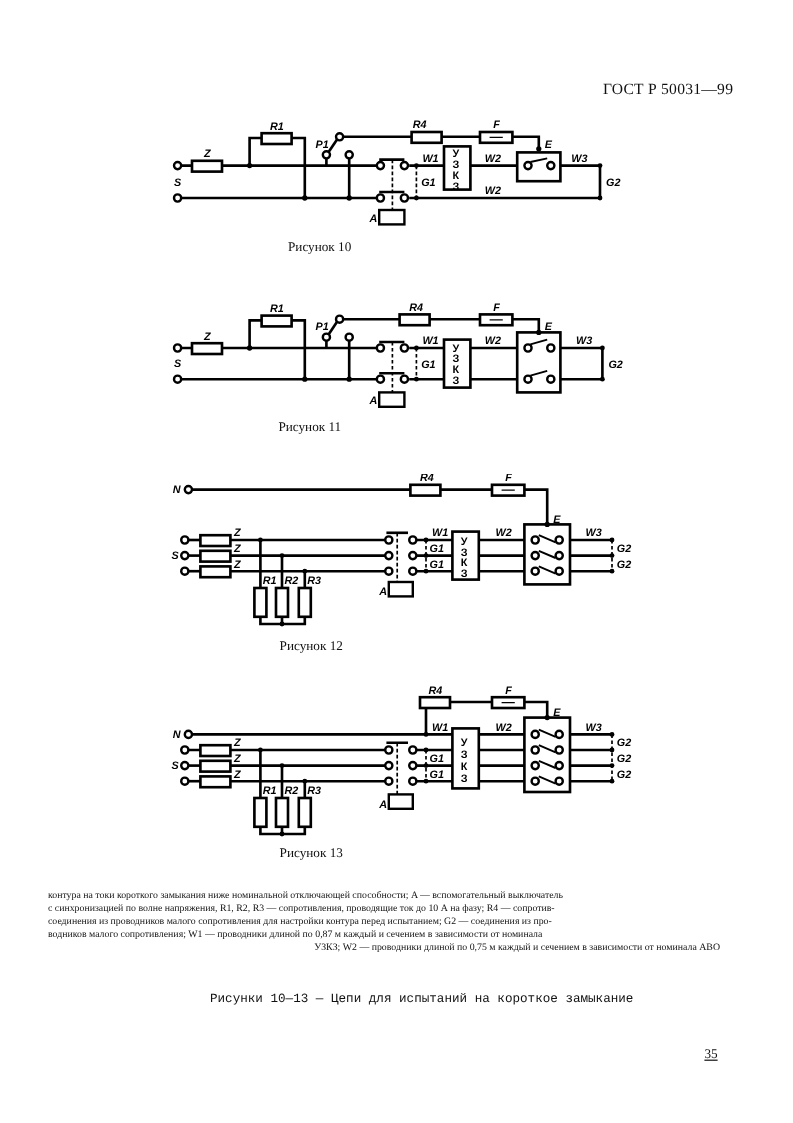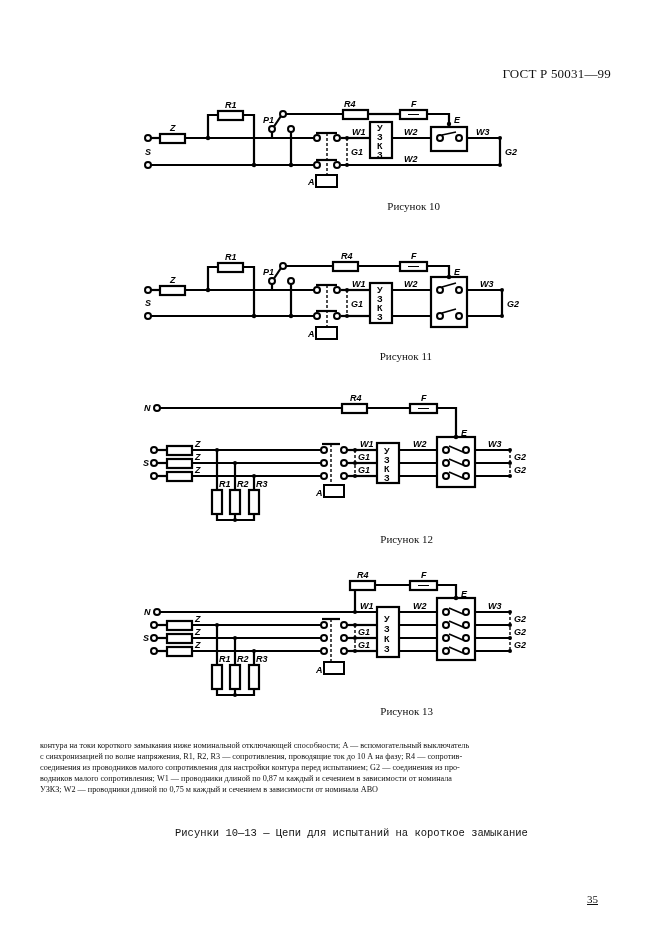--- a/index.html
+++ b/index.html
@@ -2,25 +2,25 @@
 <html><head>
 <meta charset="utf-8">
 <style>
   html, body { margin:0; padding:0; background:#ffffff; }
   body { width:661px; height:936px; position:relative; overflow:hidden;
          font-family:"Liberation Serif", "DejaVu Serif", serif; color:#111; }
   .header { position:absolute; right:50px; top:66px; font-size:13px; font-weight:normal; letter-spacing:0.2px; }
   svg.fig { position:absolute; left:0; }
   svg.fig text.lbl { font-family:"Liberation Sans","DejaVu Sans",sans-serif; font-weight:bold; font-style:italic; font-size:9px; fill:#000; }
   svg.fig text.uzk { font-family:"Liberation Sans","DejaVu Sans",sans-serif; font-weight:bold; font-size:9px; fill:#000; }
-  .caption { position:absolute; font-size:11px; text-align:right; width:200px; }
+  .caption { position:absolute; font-size:11px; text-align:left; width:200px; }
   .legend { position:absolute; left:40px; top:740px; width:560px; font-size:8.2px; line-height:11.1px; text-align:justify; }
-  .legend .last { text-align:left; }
+  .legend .last { text-align:right; }
   .summary { position:absolute; left:175px; top:827px; font-size:10.5px;font-family:Liberation Mono, monospace; }
-  .pagenum { position:absolute; left:587px; top:893px; font-size:11px;text-decoration:underline; }
+  .pagenum { position:absolute; left:587px; top:873px; font-size:11px;text-decoration:underline; }
 </style>
 </head>
 <body>
 
 <div class="header">ГОСТ Р 50031—99</div>
 
 <svg class="fig" style="top:95px" width="661" height="100" viewBox="0 95 661 100">
   <g stroke="#000" stroke-width="2.2" fill="none">
 
     <line x1="151" y1="138" x2="160" y2="138"></line>

